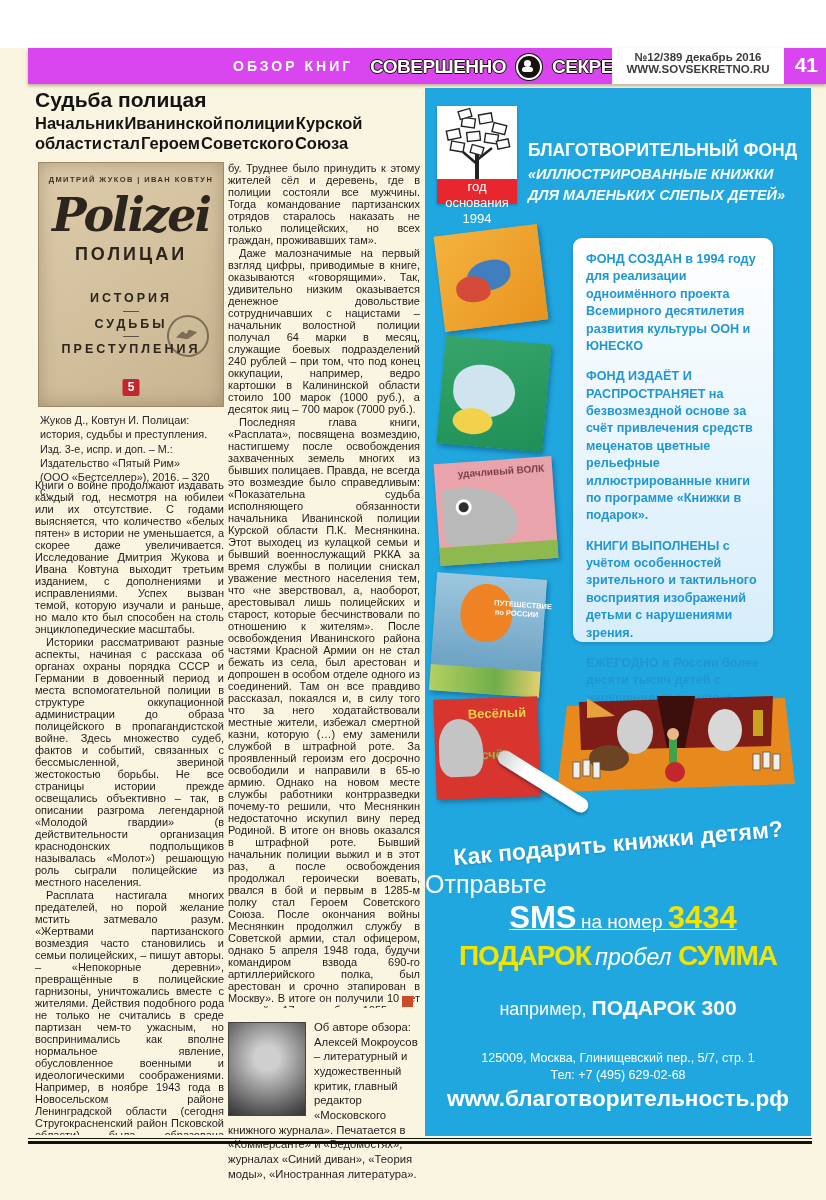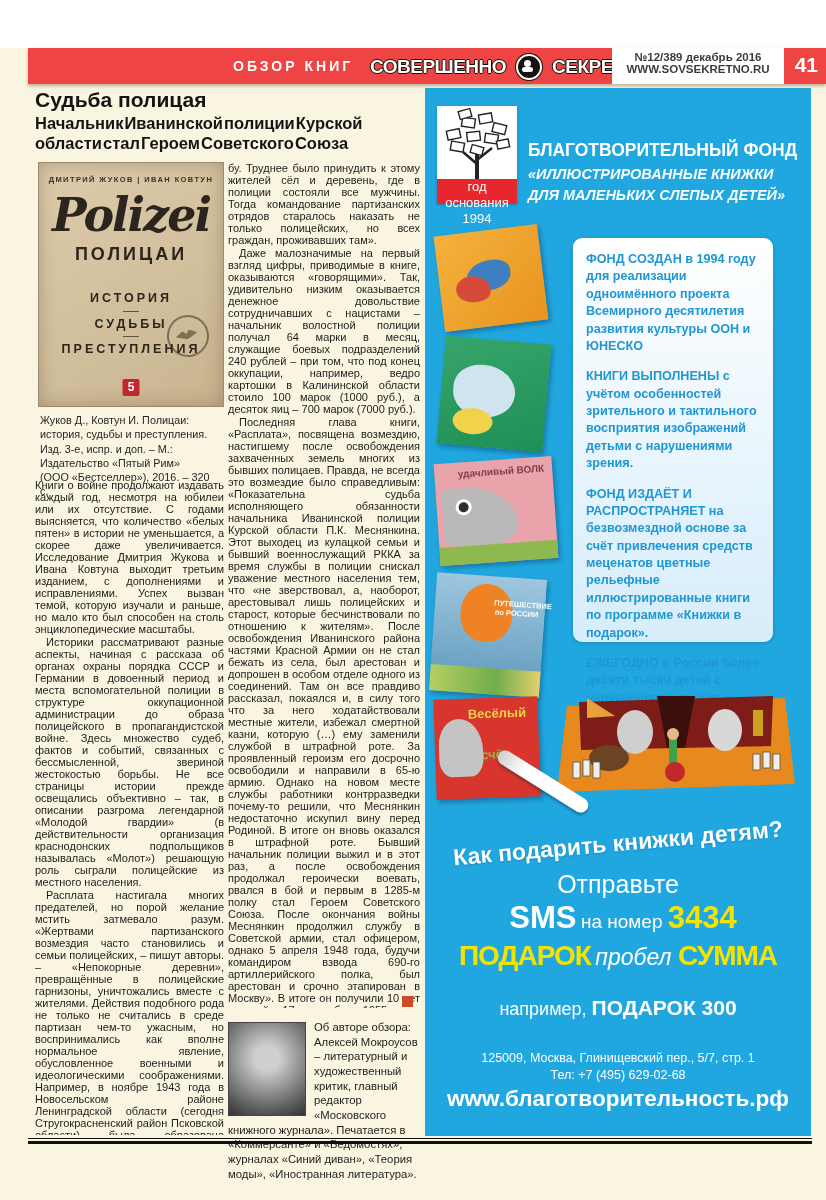--- a/index.html
+++ b/index.html
@@ -1,20 +1,20 @@
 <!DOCTYPE html>
 <html><head>
 <meta charset="utf-8">
 <style>
   html,body{margin:0;padding:0;}
   body{width:826px;height:1200px;background:#fbf8ea;font-family:"Liberation Sans",sans-serif;}
   .page{position:relative;width:826px;height:1200px;background:#f9f5e0;overflow:hidden;}
   .top-white{position:absolute;left:0;top:0;width:826px;height:48px;background:#ffffff;}
   
-  .hdr{position:absolute;left:28px;top:48px;width:798px;height:36px;background:#ef4444;box-shadow:0 2px 3px rgba(90,40,15,.35);}
+  .hdr{position:absolute;left:28px;top:48px;width:798px;height:36px;background:#d946ef;box-shadow:0 2px 3px rgba(90,40,15,.35);}
   .hdr-section{position:absolute;left:205px;top:10px;color:#fff;font-weight:bold;font-size:14px;letter-spacing:3px;}
   .hdr-logo{position:absolute;left:342px;top:6px;display:flex;align-items:center;gap:10px;}
   .hdr-logo .word{color:#fff;font-weight:bold;font-size:19px;letter-spacing:-0.5px;text-shadow:-1px 0 #1a0d06,1px 0 #1a0d06,0 -1px #1a0d06,0 1px #1a0d06;}
   .emblem{width:22px;height:22px;border-radius:50%;background:#191210;border:2px solid #fff;box-shadow:0 0 0 1px #191210;position:relative;}
   .emblem:after{content:"";position:absolute;left:6px;top:4px;width:7px;height:7px;border-radius:50%;background:#fff;}
   .emblem:before{content:"";position:absolute;left:4px;top:11px;width:11px;height:5px;border-radius:3px;background:#fff;}
   .hdr-issue{position:absolute;left:584px;top:0;width:172px;height:36px;background:#fff;color:#3c3c3c;text-align:center;padding-top:3px;box-sizing:border-box;}
   .hdr-issue .l1{font-size:11.5px;font-weight:bold;}
   .hdr-issue .l2{font-size:11.5px;font-weight:bold;}
   .hdr-num{position:absolute;right:8px;top:5px;color:#fff;font-weight:bold;font-size:21px;}
@@ -73,22 +73,22 @@
   .bk-4 .t{position:absolute;right:5px;top:22px;width:46px;font-size:7.5px;font-weight:bold;color:#fff;text-align:center;line-height:1.2;}
   .bk-4 .field{position:absolute;left:0;bottom:0;width:100%;height:26px;background:linear-gradient(90deg,#b4cf62,#6fae4a 60%,#e3d06f);}
   .bk-5{left:10px;top:610px;width:104px;height:100px;background:#d8352e;transform:rotate(-2deg);}
   .bk-5 .t1{font-size:13px;font-weight:bold;color:#f2d24a;margin:8px 0 0 34px;}
   .bk-5 .t2{font-size:13px;font-weight:bold;color:#8db94e;margin:26px 0 0 46px;}
   .bk-5 .ele{position:absolute;left:4px;top:20px;width:44px;height:58px;background:#c4c4c4;border-radius:45% 55% 30% 30%;}
   .popup{position:absolute;left:132px;top:600px;width:238px;height:122px;}
   .pen{position:absolute;left:66px;top:686px;width:104px;height:15px;background:linear-gradient(90deg,#cfcfcf,#fff 30%);border-radius:8px;transform:rotate(32deg);box-shadow:1px 2px 3px rgba(0,30,60,.4);}
   
   .cta-title{position:absolute;left:0;top:742px;width:386px;text-align:center;color:#fff;font-weight:bold;font-size:23px;transform:rotate(-5deg);text-shadow:0 1px 2px rgba(0,50,90,.25);}
-  .cta-l1{position:absolute;left:0;top:782px;width:386px;text-align:center;color:#fff;font-size:25px;}
-  .cta-sms{position:absolute;left:0;top:812px;width:396px;text-align:center;color:#fff;}
+  .cta-l1{position:absolute;left:0;top:782px;width:386px;color:#fff;font-size:25px;}
+  .cta-sms{position:absolute;left:0;top:812px;width:396px;text-align:center;color:#fff;text-decoration:underline;}
   .cta-sms .big{font-size:31px;font-weight:bold;}
   .cta-sms .mid{font-size:19px;}
   .cta-sms .num{font-size:31px;font-weight:bold;color:#f2e400;}
   .cta-word{position:absolute;left:0;top:852px;width:386px;text-align:center;}
   .cta-word .yel{font-size:28px;font-weight:bold;color:#f2e400;letter-spacing:-1px;}
   .cta-word .wht{font-size:23px;font-style:italic;color:#fff;}
   .cta-ex{position:absolute;left:0;top:908px;width:386px;text-align:center;color:#fff;font-size:18px;}
   .cta-ex b{font-size:21px;}
   .ad-addr{position:absolute;left:0;top:962px;width:386px;text-align:center;color:#fff;font-size:12.5px;line-height:1.35;}
   .ad-site{position:absolute;left:0;top:998px;width:386px;text-align:center;color:#fff;font-weight:bold;font-size:22.5px;}
@@ -175,22 +175,22 @@
           <rect x="22" y="4" width="12" height="8" transform="rotate(-16 28 8)"></rect>
         </g>
       </svg>
       <div class="yr">год основания 1994</div>
     </div>
     <div class="fund-t1">БЛАГОТВОРИТЕЛЬНЫЙ ФОНД</div>
     <div class="fund-t2">«ИЛЛЮСТРИРОВАННЫЕ КНИЖКИ ДЛЯ МАЛЕНЬКИХ СЛЕПЫХ ДЕТЕЙ»</div>
 
     <div class="card">
       <p>ФОНД СОЗДАН в 1994 году для реализации одноимённого проекта Всемирного десятилетия развития культуры ООН и ЮНЕСКО</p>
+      <p>ФОНД ИЗДАЁТ И РАСПРОСТРАНЯЕТ на безвозмездной основе за счёт привлечения средств меценатов цветные рельефные иллюстрированные книги по программе «Книжки в подарок».</p>
       <p>КНИГИ ВЫПОЛНЕНЫ с учётом особенностей зрительного и тактильного восприятия изображений детьми с нарушениями зрения.</p>
-      <p>ФОНД ИЗДАЁТ И РАСПРОСТРАНЯЕТ на безвозмездной основе за счёт привлечения средств меценатов цветные рельефные иллюстрированные книги по программе «Книжки в подарок».</p>
       <p>ЕЖЕГОДНО в России более десяти тысяч детей с нарушениями зрения и слепых детей получают новый комплект книг по благотворительной подписке.</p>
     </div>
 
     <div class="bk bk-1">
       <div class="blob1"></div>
       <div class="blob2"></div>
     </div>
     <div class="bk bk-2">
       <div class="cloud"></div>
       <div class="sun"></div>

